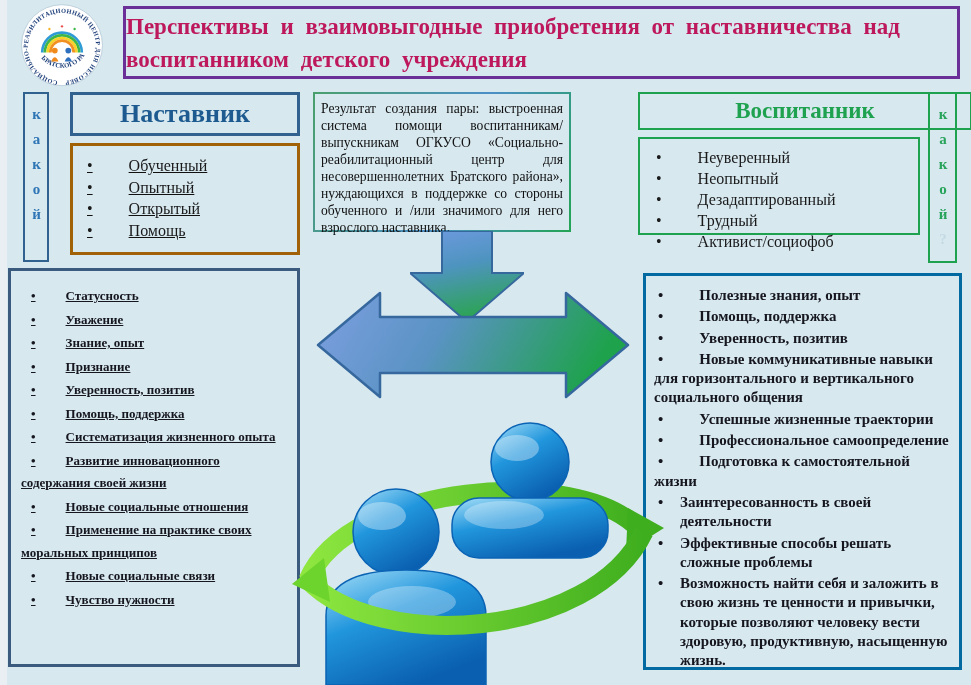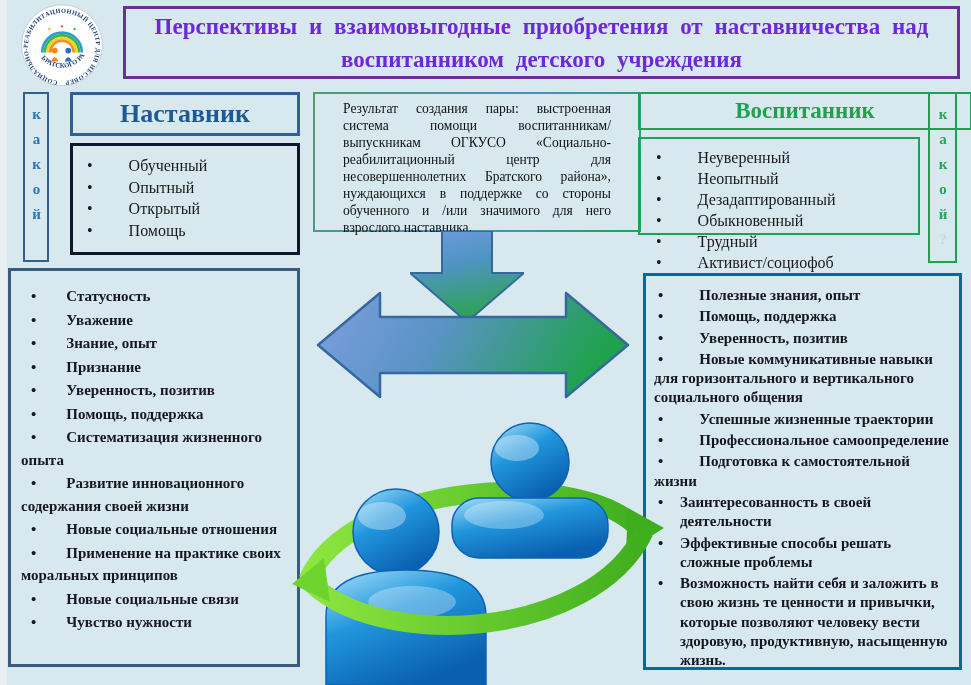--- a/index.html
+++ b/index.html
@@ -9,21 +9,21 @@
     font-family:"Liberation Serif","DejaVu Serif",serif;
     color:#111;
   }
   .edge-strip{position:absolute;left:0;top:0;width:7px;height:685px;background:#e9eff3;}
 
   
   .title-box{
     position:absolute;left:123px;top:6px;width:837px;height:73px;
     border:3px solid #6a3097;box-sizing:border-box;
     display:flex;flex-direction:column;justify-content:center;
-    text-align:center;color:#6d28d9;font-weight:bold;font-size:23px;
+    color:#be185d;font-weight:bold;font-size:23px;
     line-height:33px;word-spacing:6px;
   }
 
   
   .logo{position:absolute;left:17px;top:2px;width:90px;height:90px;}
 
   
   .vbox{
     position:absolute;box-sizing:border-box;
     writing-mode:vertical-rl;text-orientation:upright;
@@ -38,50 +38,50 @@
   
   .hdr{
     position:absolute;box-sizing:border-box;display:flex;align-items:center;justify-content:center;
     font-weight:bold;
   }
   .hdr.blue{left:70px;top:92px;width:230px;height:44px;border:3px solid #31618e;color:#1d5a8f;font-size:26px;}
   .hdr.green{left:638px;top:92px;width:334px;height:38px;border:2.5px solid #1fa24f;color:#1fa24f;font-size:23px;}
 
   
   .list-box{position:absolute;box-sizing:border-box;}
-  .traits-blue{left:70px;top:143px;width:230px;height:112px;border:3px solid #0f172a;padding:9px 6px 0 14px;}
+  .traits-blue{left:70px;top:143px;width:230px;height:112px;border:3px solid #a16207;padding:9px 6px 0 14px;text-decoration:underline;}
   .traits-green{left:638px;top:137px;width:282px;height:98px;border:2.5px solid #1fa24f;padding:8px 6px 0 16px;}
   .trait{font-size:16px;line-height:21px;color:#1a1a1a;white-space:nowrap;}
   .traits-blue .trait{line-height:21.5px;}
   .trait .dot::before{content:"\2022";}
   .trait .dot{margin-right:36px;}
 
   
   .result-box{
-    position:absolute;left:313px;top:92px;width:328px;height:140px;box-sizing:border-box;
+    position:absolute;left:313px;top:92px;width:258px;height:140px;box-sizing:border-box;
     border:2px solid transparent;
     background:linear-gradient(#d7e8ef,#d7e8ef) padding-box,
                linear-gradient(115deg,#49a06b,#4b8fc7 55%,#23a455) border-box;
-    padding:6px 28px;
+    padding:6px 6px;
   }
   .result-box p{
     margin:0;font-size:13.6px;line-height:17px;text-align:justify;color:#101010;
   }
 
   
   .benefits-left{
     left:8px;top:268px;width:292px;height:399px;border:3px solid #3b5b7e;
     padding:14px 8px 0 10px;
   }
   .benefits-right{
     left:643px;top:273px;width:319px;height:397px;border:3px solid #0369a1;
     padding:10px 6px 16px 8px;
   }
   .bli{font-weight:bold;color:#16161f;}
-  .benefits-left .bli{font-size:15px;line-height:22.5px;margin-bottom:1px;}
+  .benefits-left .bli{font-size:13px;line-height:22.5px;margin-bottom:1px;text-decoration:underline;}
   .benefits-right .bli{font-size:15px;line-height:19.3px;margin-bottom:2px;}
   .bli .dot::before{content:"\2022";}
   .benefits-left .bli .dot{margin-left:10px;margin-right:30px;}
   .benefits-right .bli.flush .dot{margin-left:4px;margin-right:36px;}
   .bli.hang{display:flex;}
   .bli.hang .dot{flex:0 0 22px;margin-left:4px;}
 
   
   .arrow-down{position:absolute;left:410px;top:231px;}
   .arrow-lr{position:absolute;left:316px;top:291px;}
@@ -147,21 +147,20 @@
   </div>
 
   <div class="hdr green">
     <span>Воспитанник</span>
   </div>
 
   <div class="list-box traits-green">
     <div class="trait"><span class="dot"></span><span>Неуверенный</span></div>
     <div class="trait"><span class="dot"></span><span>Неопытный</span></div>
     <div class="trait"><span class="dot"></span><span>Дезадаптированный</span></div>
-    <div class="trait"><span class="dot"></span><span>Обыкновенный</span></div>
     <div class="trait"><span class="dot"></span><span>Трудный</span></div>
     <div class="trait"><span class="dot"></span><span>Активист/социофоб</span></div>
   </div>
 
   <div class="vbox green">
     <span>какой</span>
       <span class="pale">?</span>
   </div>
 
   <div class="list-box benefits-left">

